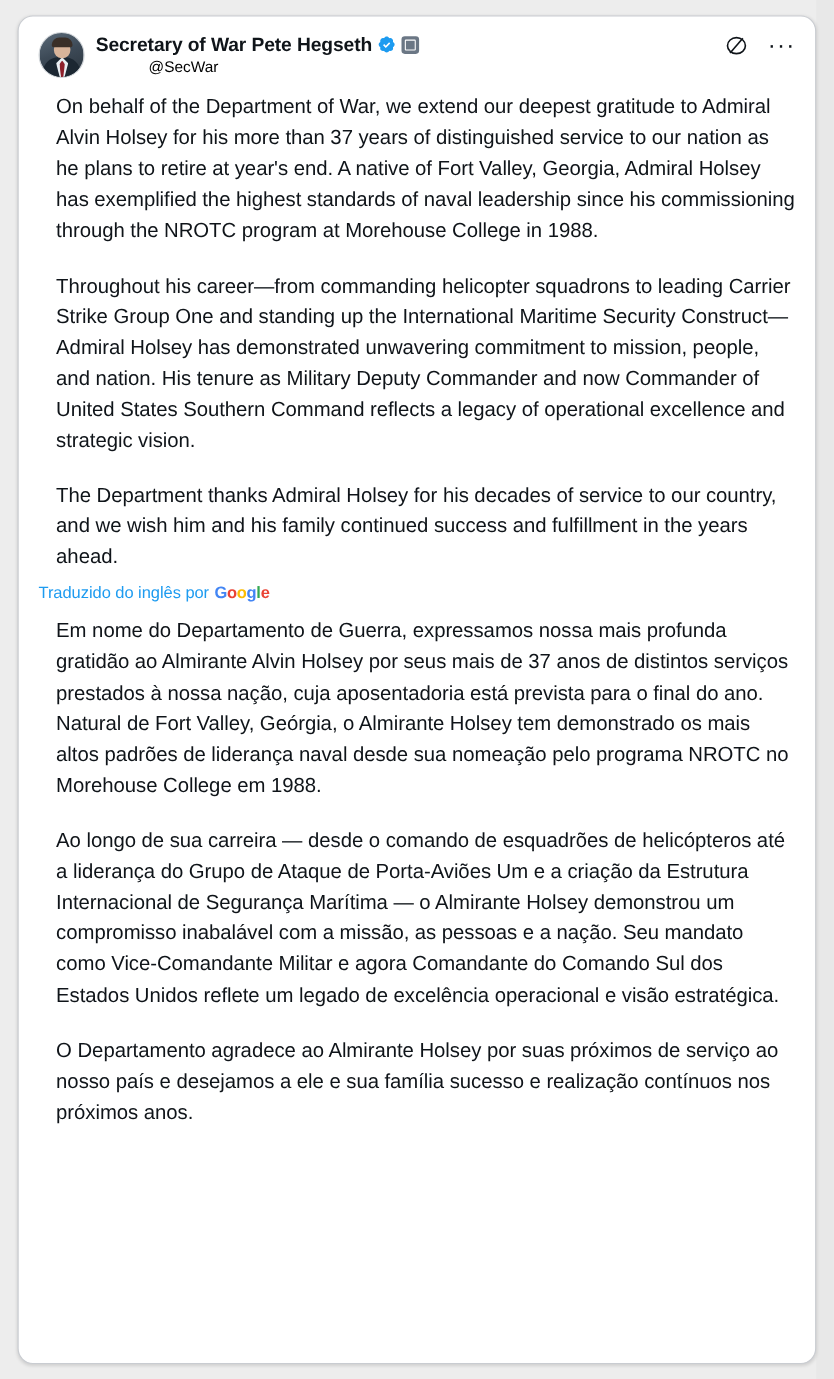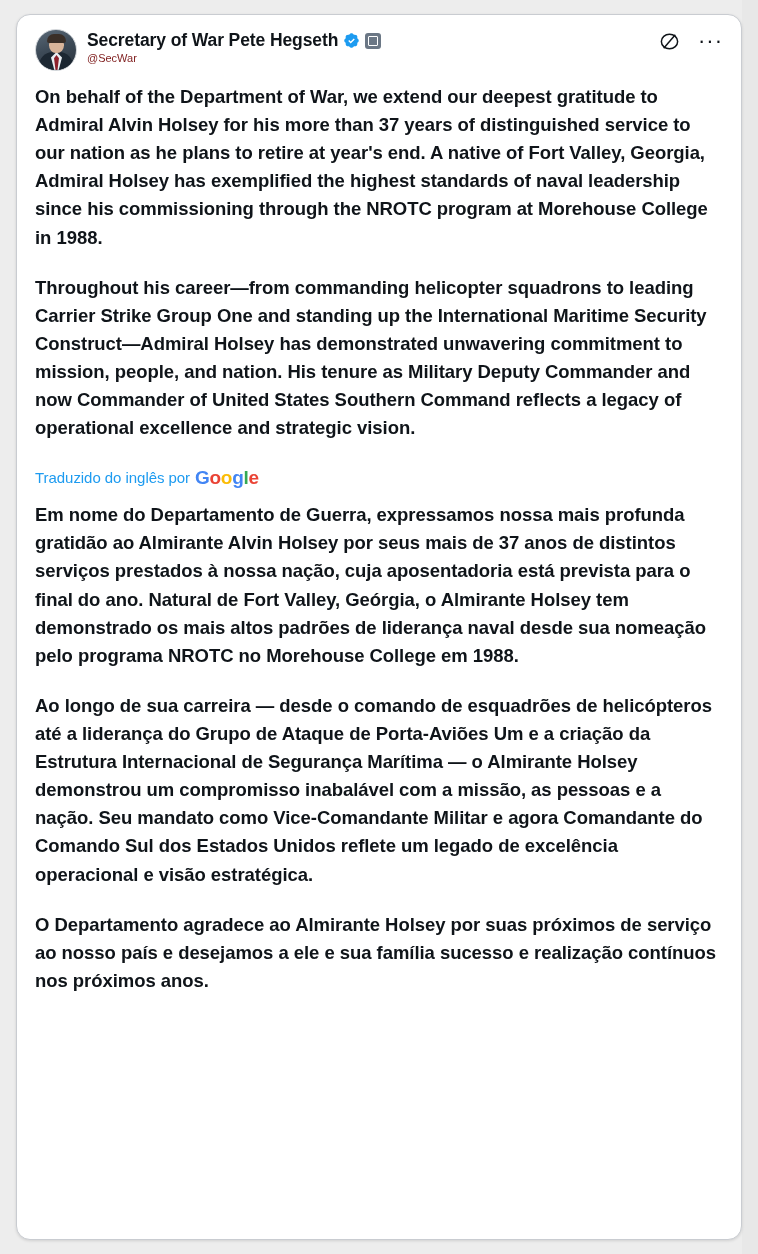--- a/index.html
+++ b/index.html
@@ -125,22 +125,23 @@
   .affiliate:after {
     content: "";
     position: absolute;
     left: 3px; top: 3px;
     width: 10px; height: 10px;
     border: 1.5px solid #ffffff;
     box-sizing: border-box;
     border-radius: 1px;
   }
   .handle {
-    font-size: 11px;
-    color: #7f1d1d;
+    font-size: 14px;
+    color: #000000;
+    margin-left: 48px;
   }
   .header-actions {
     position: absolute;
     right: 0;
     top: 2px;
     display: flex;
     align-items: center;
     gap: 18px;
   }
   .icon-btn {
@@ -157,34 +158,33 @@
     height: 14px;
   }
   .tweet-body {
     margin-top: 12px;
     font-size: 18.5px;
     line-height: 1.52;
     color: #0f1419;
     letter-spacing: -0.05px;
   }
   .tweet-body p {
-    margin: 0 0 22px 0;
-    font-weight: bold;
+    margin: 0 0 22px 16px;
   }
   .tweet-body p.tight { margin-bottom: 0; }
   .translated-by {
     display: flex;
     align-items: center;
     gap: 5px;
     font-size: 15px;
     color: #1d9bf0;
     margin: 8px 0 8px 0;
   }
   .google-logo {
-    font-size: 19px;
+    font-size: 15px;
     font-weight: bold;
     letter-spacing: -0.3px;
   }
   .g-b { color: #4285f4; }
   .g-r { color: #ea4335; }
   .g-y { color: #fbbc05; }
   .g-g { color: #34a853; }
 </style>
 </head>
 <body>
@@ -222,20 +222,21 @@
             <line x1="5.4" y1="19.6" x2="18.6" y2="4.4" stroke="#0f1419" stroke-width="1.7"></line>
           </svg>
         </span>
         <span class="icon-btn more-dots">···</span>
       </div>
     </div>
 
     <div class="tweet-body">
       <p>On behalf of the Department of War, we extend our deepest gratitude to Admiral Alvin Holsey for his more than 37 years of distinguished service to our nation as he plans to retire at year's end. A native of Fort Valley, Georgia, Admiral Holsey has exemplified the highest standards of naval leadership since his commissioning through the NROTC program at Morehouse College in 1988.</p>
       <p>Throughout his career—from commanding helicopter squadrons to leading Carrier Strike Group One and standing up the International Maritime Security Construct—Admiral Holsey has demonstrated unwavering commitment to mission, people, and nation. His tenure as Military Deputy Commander and now Commander of United States Southern Command reflects a legacy of operational excellence and strategic vision.</p>
+      <p class="tight">The Department thanks Admiral Holsey for his decades of service to our country, and we wish him and his family continued success and fulfillment in the years ahead.</p>
 
       <div class="translated-by">
         <span>Traduzido do inglês por</span>
         <span class="google-logo"><span class="g-b">G</span><span class="g-r">o</span><span class="g-y">o</span><span class="g-b">g</span><span class="g-g">l</span><span class="g-r">e</span></span>
       </div>
 
       <p>Em nome do Departamento de Guerra, expressamos nossa mais profunda gratidão ao Almirante Alvin Holsey por seus mais de 37 anos de distintos serviços prestados à nossa nação, cuja aposentadoria está prevista para o final do ano. Natural de Fort Valley, Geórgia, o Almirante Holsey tem demonstrado os mais altos padrões de liderança naval desde sua nomeação pelo programa NROTC no Morehouse College em 1988.</p>
       <p>Ao longo de sua carreira — desde o comando de esquadrões de helicópteros até a liderança do Grupo de Ataque de Porta-Aviões Um e a criação da Estrutura Internacional de Segurança Marítima — o Almirante Holsey demonstrou um compromisso inabalável com a missão, as pessoas e a nação. Seu mandato como Vice-Comandante Militar e agora Comandante do Comando Sul dos Estados Unidos reflete um legado de excelência operacional e visão estratégica.</p>
       <p>O Departamento agradece ao Almirante Holsey por suas próximos de serviço ao nosso país e desejamos a ele e sua família sucesso e realização contínuos nos próximos anos.</p>
     </div>

